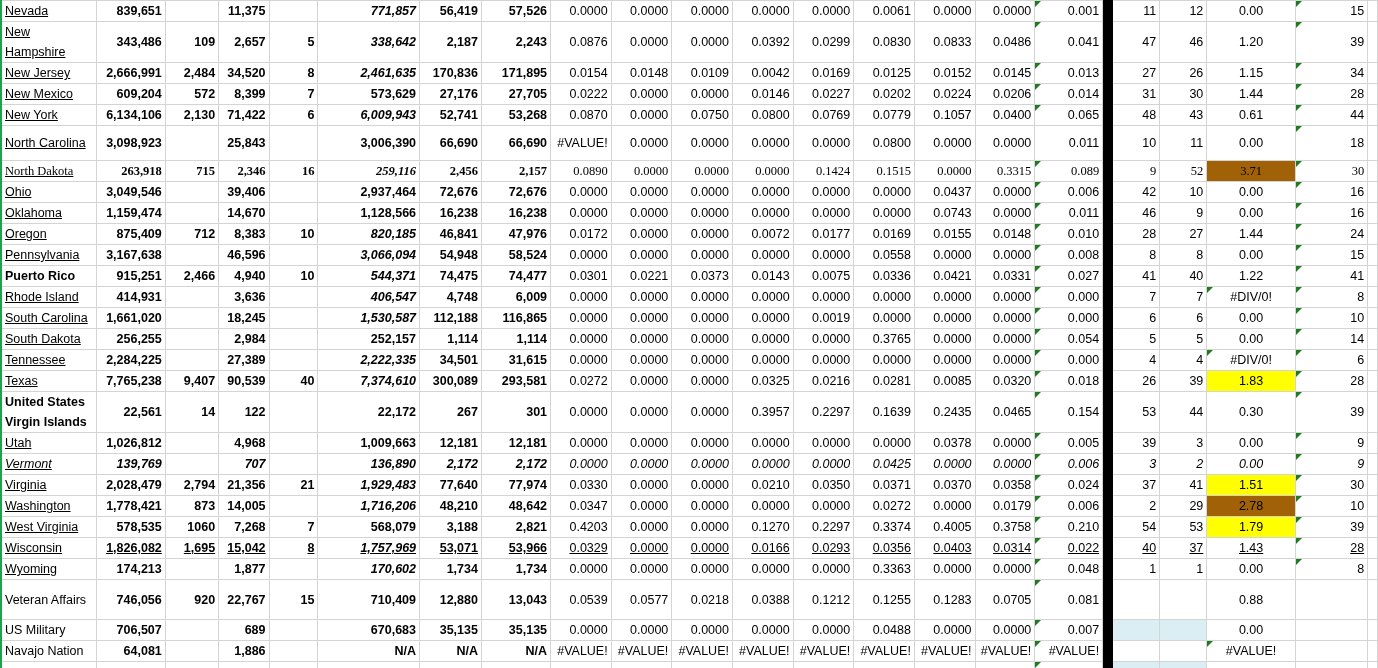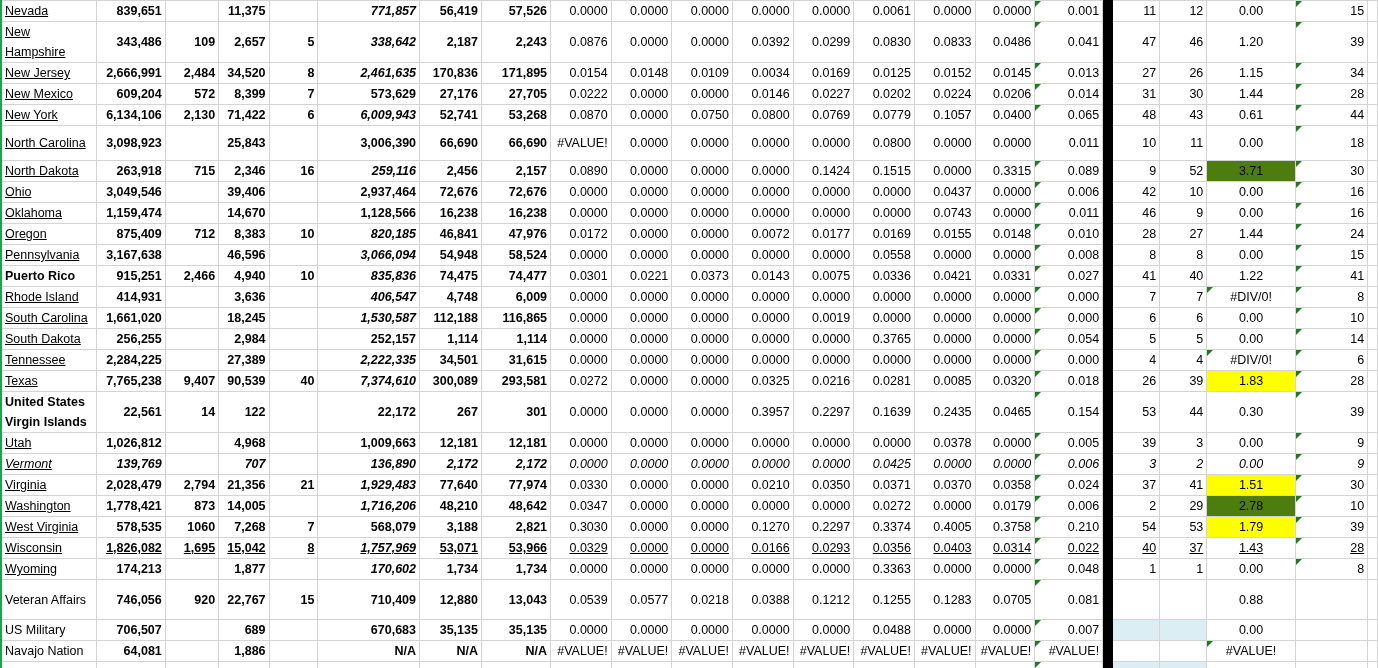--- a/index.html
+++ b/index.html
@@ -7,21 +7,21 @@
          font-family:"Liberation Sans", "DejaVu Sans", sans-serif; font-size:12.5px; color:#000; }
   #sheet { position:absolute; left:0; top:0; border-collapse:collapse; table-layout:fixed; }
   #sheet td { border:1px solid #d4d4d4; padding:0 3px; white-space:nowrap; overflow:hidden;
               text-align:right; vertical-align:middle; position:relative; line-height:20px; }
   #sheet td.name { text-align:left; white-space:normal; line-height:20px; padding-left:4px; }
   #sheet td.name.link span { text-decoration:underline; }
   #sheet td.b { font-weight:bold; }
   #sheet td.i { font-style:italic;padding-left:42px; }
   #sheet td.c { text-align:center; }
   #sheet td.sep { background:#000; border-color:#000; padding:0; }
-  #sheet td.pink { background:#4d7c0f; }
+  #sheet td.pink { background:#a16207; }
   #sheet td.yellow { background:#ffff00; }
   #sheet td.blue { background:#dbeef4; }
   #sheet td.tri::before { content:""; position:absolute; left:0; top:0; width:0; height:0;
               border-top:6px solid #1e7b1e; border-right:6px solid transparent; }
   .leftbar { position:absolute; left:0; top:0; width:2px; height:668px;
              background:linear-gradient(#1fa34a 0, #1fa34a 100%); z-index:3; }
 </style>
 </head>
 <body>
 
@@ -109,21 +109,21 @@
         <td class="b">2,666,991</td>
         <td class="b">2,484</td>
         <td class="b">34,520</td>
         <td class="b">8</td>
         <td class="b i">2,461,635</td>
         <td class="b">170,836</td>
         <td class="b">171,895</td>
         <td class="">0.0154</td>
         <td class="">0.0148</td>
         <td class="">0.0109</td>
-        <td class="">0.0034</td>
+        <td class="">0.0042</td>
         <td class="">0.0169</td>
         <td class="">0.0125</td>
         <td class="">0.0152</td>
         <td class="">0.0145</td>
         <td class="tri">0.013</td>
         <td class="sep"></td>
         <td>27</td>
         <td>26</td>
         <td class="c">1.15</td>
         <td class="tri">34</td>
@@ -197,21 +197,21 @@
         <td class="">0.0000</td>
         <td class="">0.0000</td>
         <td class="">0.011</td>
         <td class="sep"></td>
         <td>10</td>
         <td>11</td>
         <td class="c">0.00</td>
         <td class="tri">18</td>
         <td></td>
       </tr>
-      <tr style="height: 20px;">
+      <tr style="height: 20px; font-family: Liberation Serif, serif;">
         <td class="name link"><span>North Dakota</span></td>
         <td class="b">263,918</td>
         <td class="b">715</td>
         <td class="b">2,346</td>
         <td class="b">16</td>
         <td class="b i">259,116</td>
         <td class="b">2,456</td>
         <td class="b">2,157</td>
         <td class="">0.0890</td>
         <td class="">0.0000</td>
@@ -328,21 +328,21 @@
         <td class="c">0.00</td>
         <td class="tri">15</td>
         <td></td>
       </tr>
       <tr style="height: 20px;">
         <td class="name b"><span>Puerto Rico</span></td>
         <td class="b">915,251</td>
         <td class="b">2,466</td>
         <td class="b">4,940</td>
         <td class="b">10</td>
-        <td class="b i">835,836</td>
+        <td class="b i">544,371</td>
         <td class="b">74,475</td>
         <td class="b">74,477</td>
         <td class="">0.0301</td>
         <td class="">0.0221</td>
         <td class="">0.0373</td>
         <td class="">0.0143</td>
         <td class="">0.0075</td>
         <td class="">0.0336</td>
         <td class="">0.0421</td>
         <td class="">0.0331</td>
@@ -606,21 +606,21 @@
       </tr>
       <tr style="height: 20px;">
         <td class="name link"><span>West Virginia</span></td>
         <td class="b">578,535</td>
         <td class="b">1060</td>
         <td class="b">7,268</td>
         <td class="b">7</td>
         <td class="b">568,079</td>
         <td class="b">3,188</td>
         <td class="b">2,821</td>
-        <td class="">0.3030</td>
+        <td class="">0.4203</td>
         <td class="">0.0000</td>
         <td class="">0.0000</td>
         <td class="">0.1270</td>
         <td class="">0.2297</td>
         <td class="">0.3374</td>
         <td class="">0.4005</td>
         <td class="">0.3758</td>
         <td class="tri">0.210</td>
         <td class="sep"></td>
         <td>54</td>

